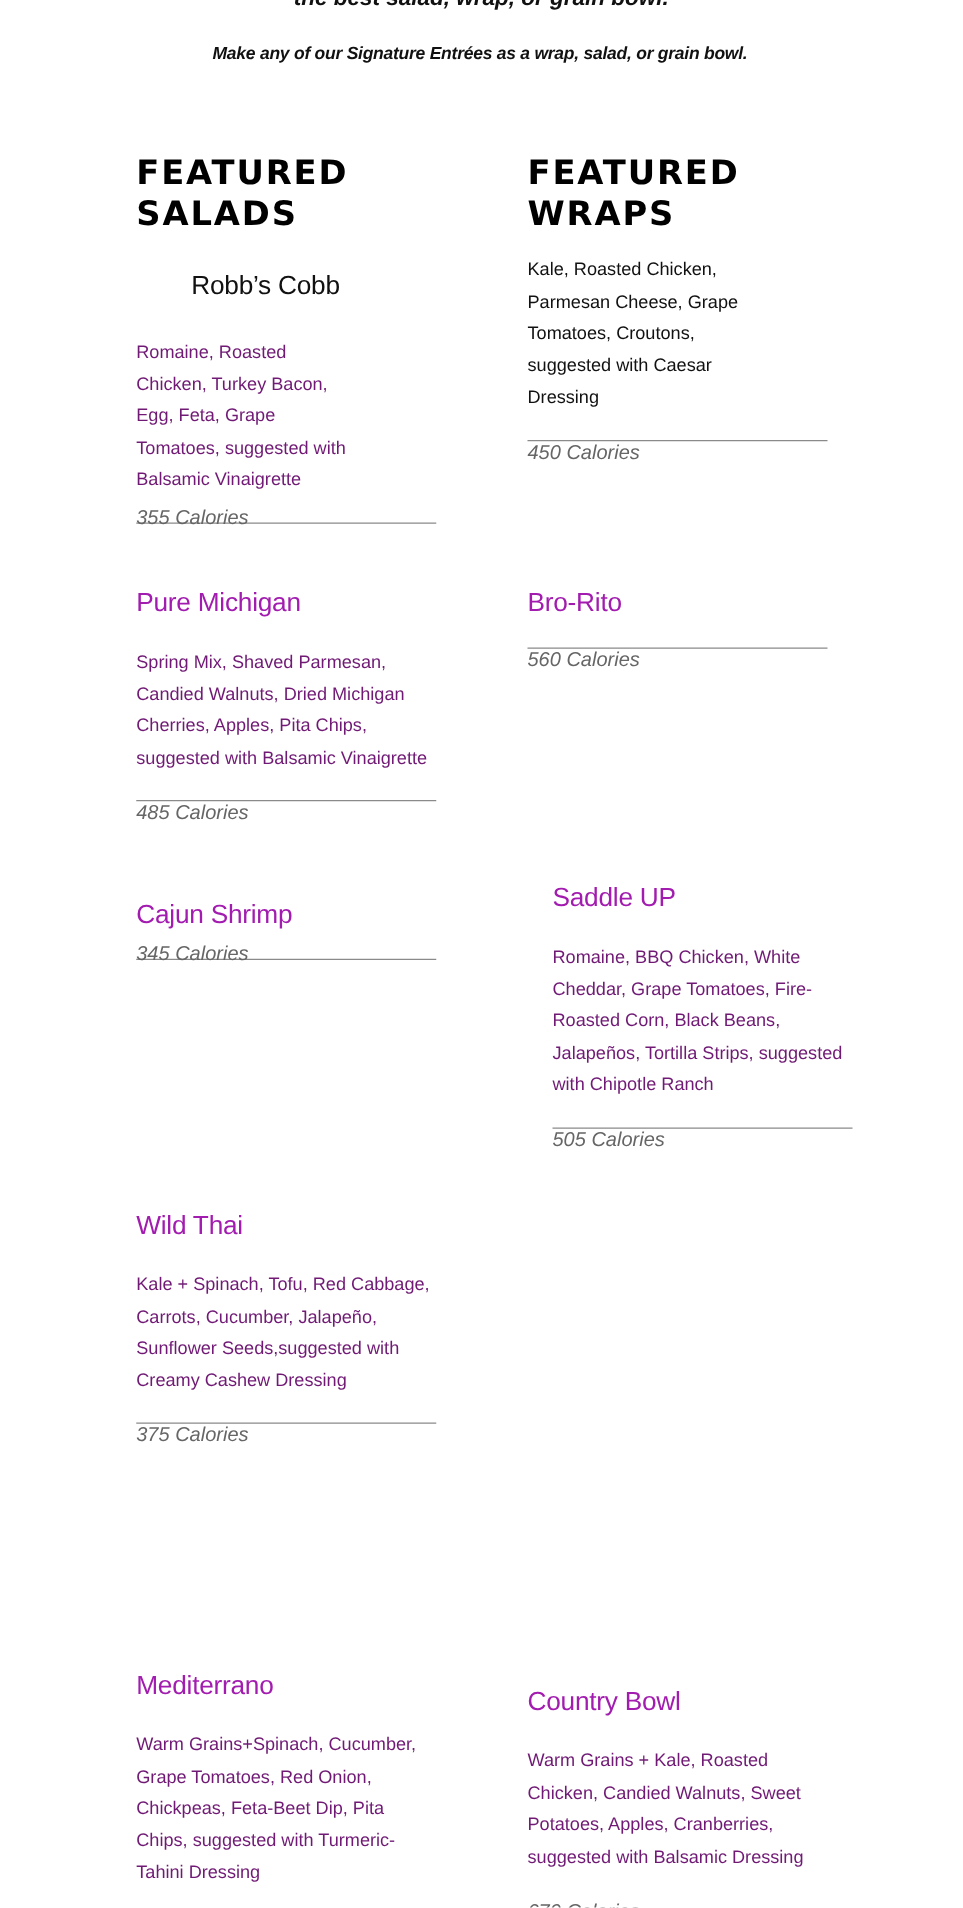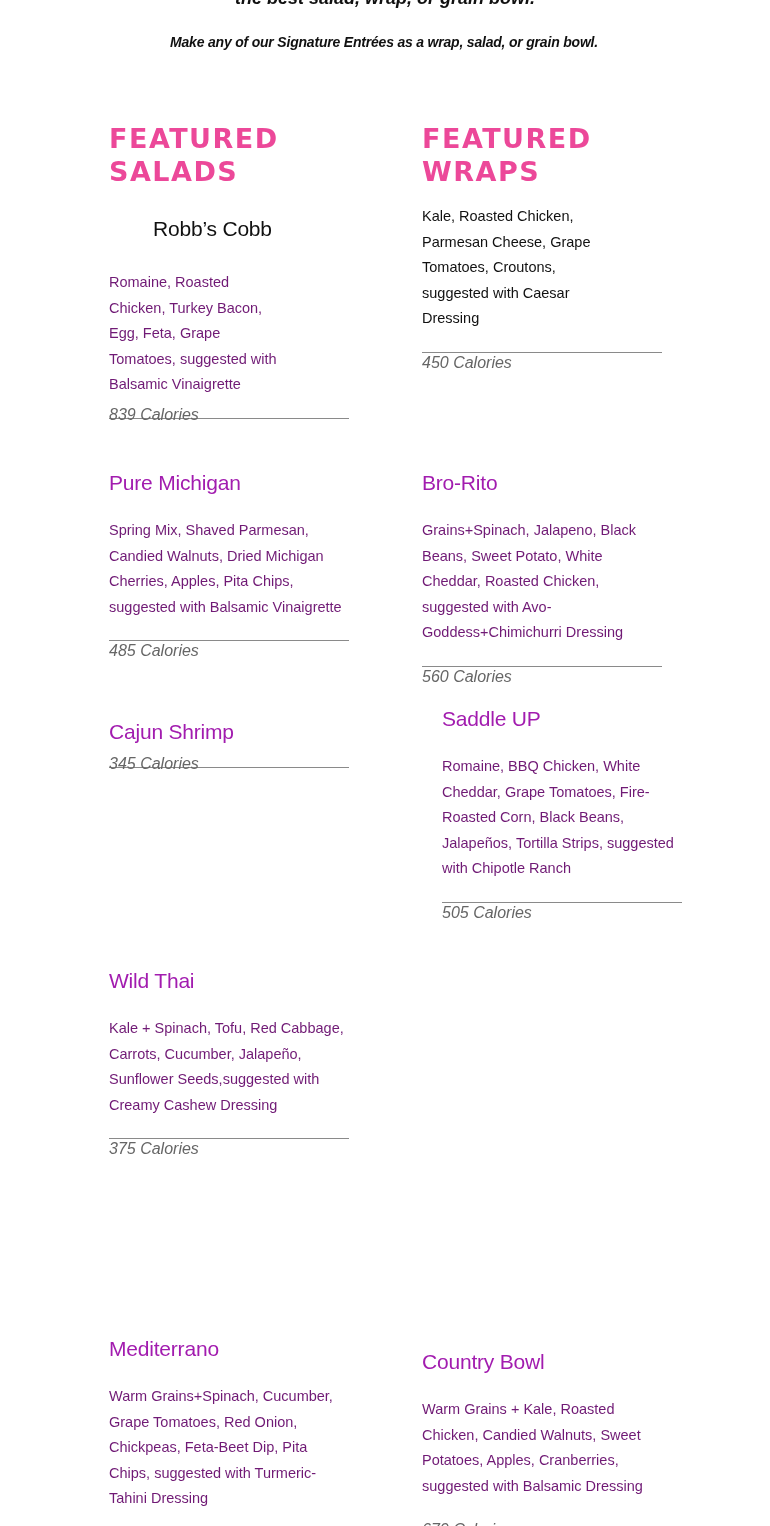--- a/index.html
+++ b/index.html
@@ -1,19 +1,19 @@
 <!DOCTYPE html>
 <html><head>
 <meta charset="utf-8">
 <style>
   html, body { margin:0; padding:0; background:#ffffff; }
   body { width:770px; height:1526px; position:relative; overflow:hidden; font-family:"Liberation Sans", sans-serif; }
   .intro-cut { position:absolute; top:-12px; left:0; width:770px; text-align:center; font-style:italic; font-weight:bold; font-size:18px; color:#111; }
   .intro { position:absolute; top:28px; left:170px; width:428px; text-align:center; font-style:italic; font-weight:bold; font-size:14px; line-height:29px; color:#111; letter-spacing:-0.2px; }
-  .sec-title { position:absolute; font-weight:bold; font-size:27px; line-height:33px; letter-spacing:1.5px; color:#ec4899; font-family:"DejaVu Sans", sans-serif; }
+  .sec-title { position:absolute; font-weight:bold; font-size:27px; line-height:33px; letter-spacing:1.5px; color:#000000; font-family:"DejaVu Sans", sans-serif; }
   .item { position:absolute; width:240px; }
   .item-name { font-size:21px; color:#a21caf; font-weight:normal; margin:0 0 22px 0; line-height:26px; letter-spacing:-0.2px; }
   .item-name.dark { color:#111; }
   .item-desc { font-size:14.5px; line-height:25.6px; color:#701a75; margin:0; }
   .item-desc.dark { color:#111; }
   .cal-row { position:relative; margin-top:20px; height:24px; }
   .cal-line { position:absolute; left:0; right:0; top:0; border-top:1px solid #8a8a8a; }
   .cal { position:absolute; left:0; top:2px; font-style:italic; font-size:16px; color:#666; }
   .cal.overlap { top:-12px; }
 </style>
@@ -30,21 +30,21 @@
 <div class="sec-title" style="left:422px; top:122px;">
   <div>FEATURED</div>
   <div>WRAPS</div>
 </div>
 
 <div class="item" style="left:109px; top:216px;">
   <h3 class="item-name dark" style="margin-bottom:28px;margin-left:44px;">Robb’s Cobb</h3>
   <p class="item-desc" style="width:180px;">Romaine, Roasted Chicken, Turkey Bacon, Egg, Feta, Grape Tomatoes, suggested with Balsamic Vinaigrette</p>
   <div class="cal-row">
     <div class="cal-line"></div>
-    <span class="cal overlap">839 Calories</span>
+    <span class="cal overlap">355 Calories</span>
   </div>
 </div>
 
 <div class="item" style="left:109px; top:470px;">
   <h3 class="item-name">Pure Michigan</h3>
   <p class="item-desc">Spring Mix, Shaved Parmesan, Candied Walnuts, Dried Michigan Cherries, Apples, Pita Chips, suggested with Balsamic Vinaigrette</p>
   <div class="cal-row">
     <div class="cal-line"></div>
     <span class="cal">485 Calories</span>
   </div>
@@ -70,21 +70,20 @@
 <div class="item" style="left:422px; top:204px;">
   <p class="item-desc dark" style="width:175px;">Kale, Roasted Chicken, Parmesan Cheese, Grape Tomatoes, Croutons, suggested with Caesar Dressing</p>
   <div class="cal-row">
     <div class="cal-line"></div>
     <span class="cal">450 Calories</span>
   </div>
 </div>
 
 <div class="item" style="left:422px; top:470px;">
   <h3 class="item-name">Bro-Rito</h3>
-  <p class="item-desc">Grains+Spinach, Jalapeno, Black Beans, Sweet Potato, White Cheddar, Roasted Chicken, suggested with Avo-Goddess+Chimichurri Dressing</p>
   <div class="cal-row">
     <div class="cal-line"></div>
     <span class="cal">560 Calories</span>
   </div>
 </div>
 
 <div class="item" style="left:442px; top:706px;">
   <h3 class="item-name">Saddle UP</h3>
   <p class="item-desc">Romaine, BBQ Chicken, White Cheddar, Grape Tomatoes, Fire-Roasted Corn, Black Beans, Jalapeños, Tortilla Strips, suggested with Chipotle Ranch</p>
   <div class="cal-row">

